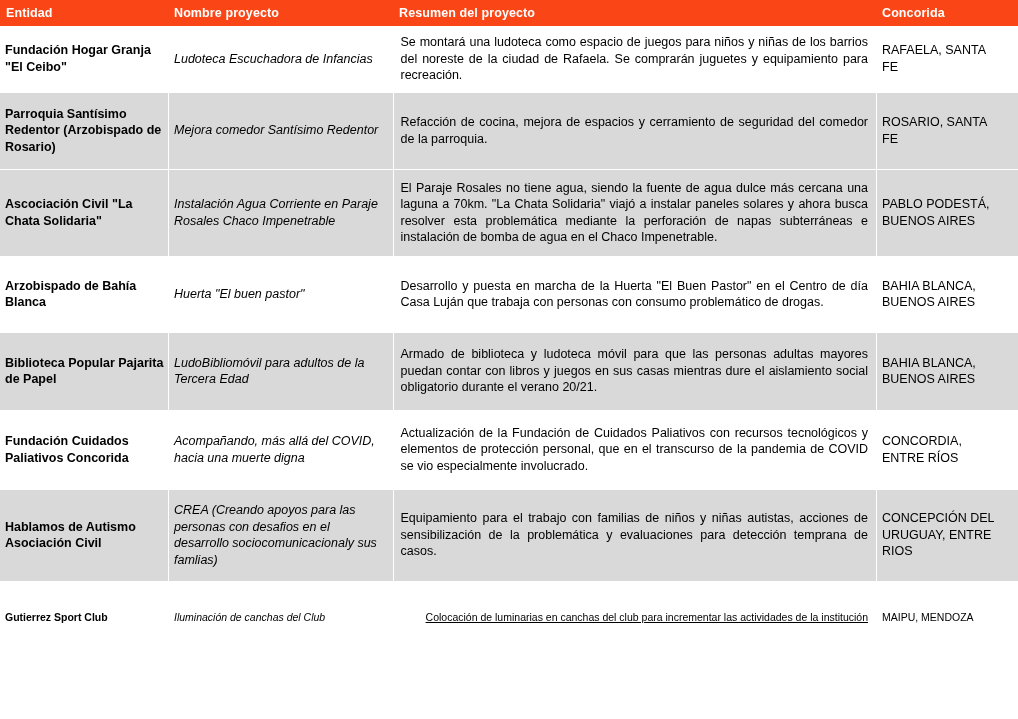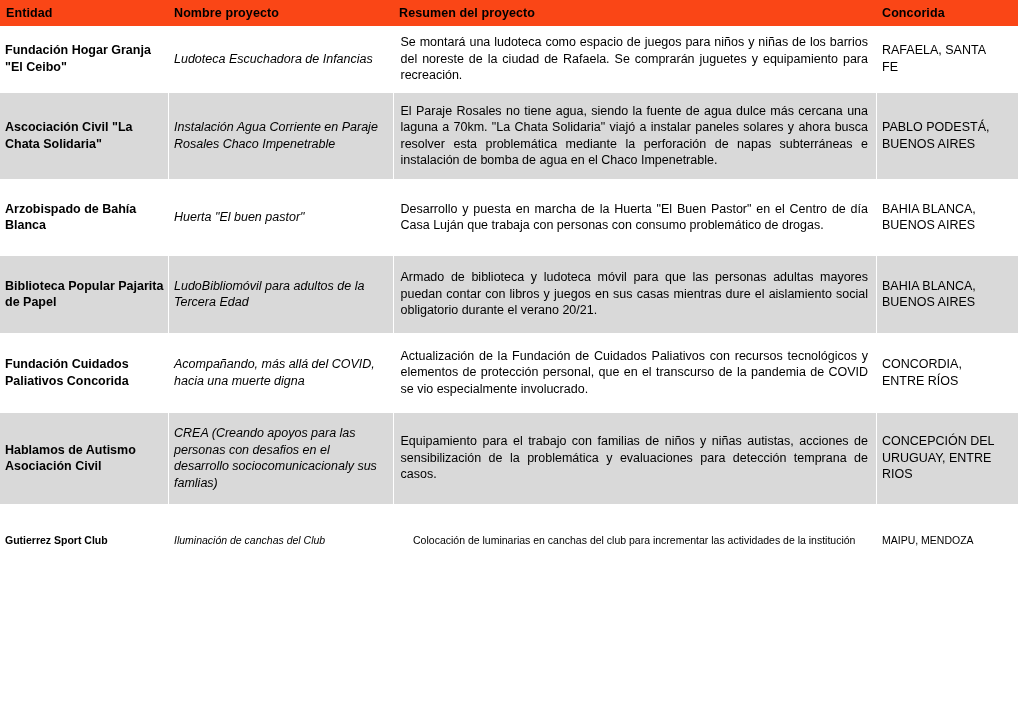--- a/index.html
+++ b/index.html
@@ -26,21 +26,21 @@
     table-layout: fixed;
     border-spacing: 0;
   }
   table.grant-table col.c-entidad   { width: 168px; }
   table.grant-table col.c-nombre    { width: 225px; }
   table.grant-table col.c-resumen   { width: 483px; }
   table.grant-table col.c-localidad { width: 142px; }
 
   thead th {
     background: #FA4616;
-    color: #000000;
+    color: #ffffff;
     font-weight: bold;
     font-size: 12.5px;
     text-align: left;
     padding: 4px 6px 5px 6px;
     height: 17px;
     vertical-align: middle;
     border: none;
     letter-spacing: 0.1px;
   }
   thead tr { height: 26px; }
@@ -80,21 +80,21 @@
     border-left: 1px solid #8b5cf6;
   }
   td.cell-localidad {
     font-size: 12.5px;
     padding-left: 6px;
     padding-right: 16px;
   }
 
   
   tbody tr.row-compact td { font-size: 10.5px; line-height: 1.4; }
-  tbody tr.row-compact td.cell-resumen { text-align: center; }
+  tbody tr.row-compact td.cell-resumen { text-align: right; text-decoration: underline; }
 
   .divider-col {
     position: absolute;
     top: 26px;
     bottom: 0;
     width: 1px;
     background: #ffffff;
     pointer-events: none;
   }
   .bottom-rule {
@@ -124,20 +124,26 @@
         <th>Resumen del proyecto</th>
         <th>Concorida</th>
       </tr>
     </thead>
     <tbody>
       <tr class="row-odd" style="height:66px">
         <td class="cell-entidad">Fundación Hogar Granja "El Ceibo"</td>
         <td class="cell-nombre">Ludoteca Escuchadora de Infancias</td>
         <td class="cell-resumen">Se montará una ludoteca como espacio de juegos para niños y niñas de los barrios del noreste de la ciudad de Rafaela. Se comprarán juguetes y equipamiento para recreación.</td>
         <td class="cell-localidad">RAFAELA, SANTA FE</td>
+      </tr>
+      <tr class="row-even" style="height:77px">
+        <td class="cell-entidad">Parroquia Santísimo Redentor (Arzobispado de Rosario)</td>
+        <td class="cell-nombre">Mejora comedor Santísimo Redentor</td>
+        <td class="cell-resumen">Refacción de cocina, mejora de espacios y cerramiento de seguridad del comedor de la parroquia.</td>
+        <td class="cell-localidad">ROSARIO, SANTA FE</td>
       </tr>
       <tr class="row-even" style="height:87px">
         <td class="cell-entidad">Ascociación Civil "La Chata Solidaria"</td>
         <td class="cell-nombre">Instalación Agua Corriente en Paraje Rosales Chaco Impenetrable</td>
         <td class="cell-resumen">El Paraje Rosales no tiene agua, siendo la fuente de agua dulce más cercana una laguna a 70km.  "La Chata Solidaria" viajó a instalar paneles solares y ahora busca resolver esta problemática mediante la perforación de napas subterráneas e instalación de bomba de agua en el Chaco Impenetrable.</td>
         <td class="cell-localidad">PABLO PODESTÁ, BUENOS AIRES</td>
       </tr>
       <tr class="row-odd" style="height:76px">
         <td class="cell-entidad">Arzobispado de Bahía Blanca</td>
         <td class="cell-nombre">Huerta "El buen pastor"</td>

